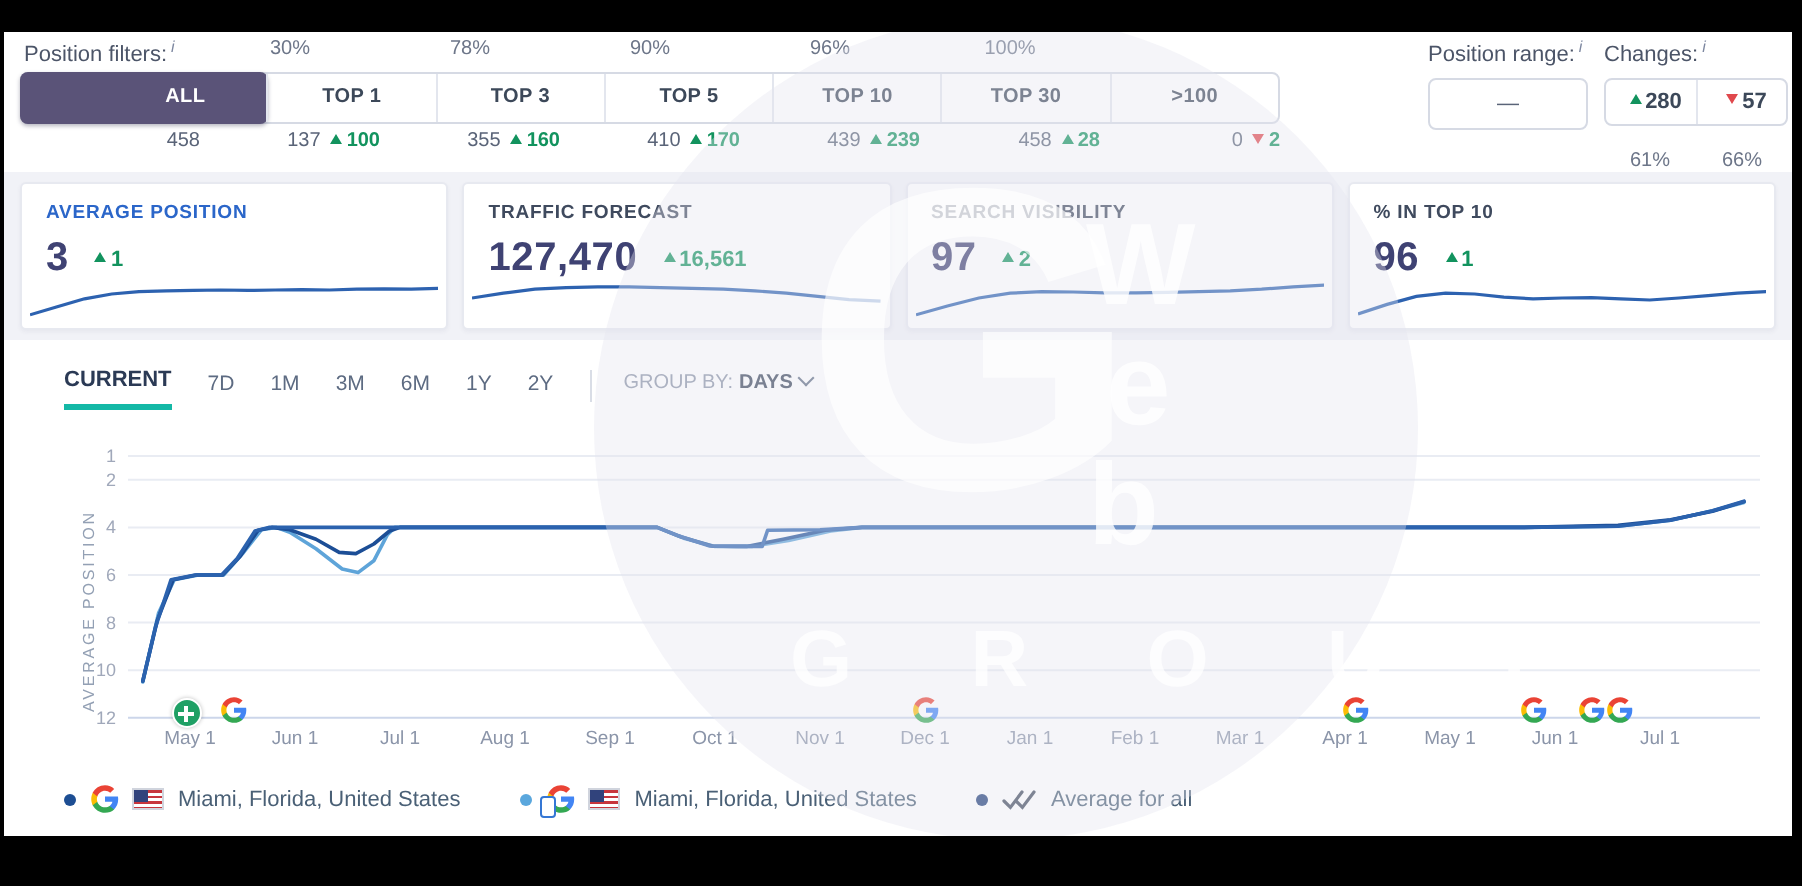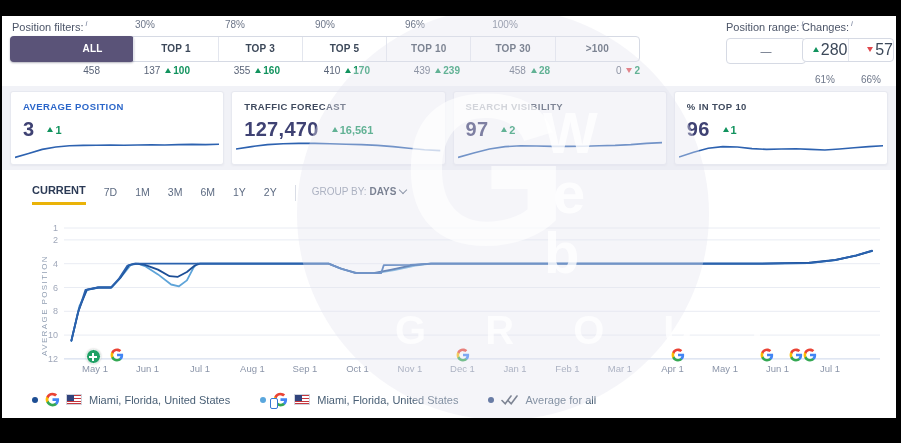--- a/index.html
+++ b/index.html
@@ -31,32 +31,32 @@
     background:#5a5378;color:#fff;border-radius:4px;margin:-1px;height:26px;line-height:26px;
     border-left:none;box-shadow:0 1px 2px rgba(40,40,70,.35);padding-left:41px;
   }
   .val-row{position:absolute;left:8px;top:49px;display:flex;}
   .val-cell{width:90px;text-align:right;font-size:10px;color:#5a6478;white-space:nowrap;}
   .tri{display:inline-block;width:0;height:0;vertical-align:middle;margin:0 2px 2px 5px;}
   .tri.up{border-left:3.5px solid transparent;border-right:3.5px solid transparent;border-bottom:5px solid #12935e;}
   .tri.down{border-left:3.5px solid transparent;border-right:3.5px solid transparent;border-top:5px solid #e0484d;}
   .delta-num{color:#12935e;font-weight:bold;}
   
-  .pr-group{position:absolute;left:712px;top:3px;width:80px;margin-left:12px;}
+  .pr-group{position:absolute;left:712px;top:3px;width:80px;}
   .ch-group{position:absolute;left:800px;top:3px;width:92px;}
   .rg-label{font-size:11px;color:#4c5568;white-space:nowrap;}
   .pr-box{
     margin-top:5px;height:24px;border:1px solid #d6dae4;border-radius:4px;background:#fff;
     text-align:center;line-height:24px;font-size:11px;color:#5a6478;cursor:pointer;
   }
   .ch-box{
     margin-top:5px;height:24px;border:1px solid #d6dae4;border-radius:4px;background:#fff;
     display:flex;box-sizing:border-box;cursor:pointer;
   }
-  .ch-cell{flex:1;text-align:right;line-height:22px;font-size:16px;font-weight:normal;color:#3c4859;white-space:nowrap;}
+  .ch-cell{flex:1;text-align:center;line-height:22px;font-size:11px;font-weight:bold;color:#3c4859;white-space:nowrap;}
   .ch-cell + .ch-cell{border-left:1px solid #e3e6ee;}
   .ch-pcts{display:flex;margin-top:12px;}
   .ch-pcts span{flex:1;text-align:center;font-size:10px;color:#6d7689;}
   
   .cards-strip{
     position:absolute;left:0;top:70px;width:894px;height:84px;background:#f1f2f7;
     display:flex;gap:7px;padding:5px 8px;box-sizing:border-box;
   }
   .card{
     flex:1;background:#fff;border:1px solid #e7e9f0;border-radius:3px;position:relative;
@@ -65,21 +65,21 @@
   .card-label{font-size:9.5px;font-weight:bold;letter-spacing:.4px;color:#3f4a5e;padding:9px 12px 0 12px;}
   .card.active .card-label{color:#2b66c9;}
   .card-value-row{padding:6px 12px 0 12px;display:flex;align-items:center;}
   .card-value{font-size:20px;font-weight:bold;color:#3f4273;letter-spacing:.3px;}
   .card-delta{margin-left:8px;font-size:11px;font-weight:bold;color:#12935e;}
   .spark{position:absolute;left:4px;right:4px;bottom:2px;height:26px;width:calc(100% - 8px);}
   
   .chart-panel{position:absolute;left:0;top:154px;width:894px;height:248px;background:#fff;}
   .range-tabs{position:absolute;left:30px;top:14px;display:flex;align-items:center;}
   .rtab{font-size:10.5px;color:#5d6b82;margin-right:18px;cursor:pointer;padding-bottom:6px;}
-  .rtab.active{font-size:11px;font-weight:bold;color:#2b3a55;border-bottom:3px solid #eab308;}
+  .rtab.active{font-size:11px;font-weight:bold;color:#2b3a55;border-bottom:3px solid #14b8a6;}
   .rt-divider{width:1px;height:16px;background:#d9dde6;margin:0 16px 4px 0;}
   .groupby{font-size:10px;color:#8a93a6;padding-bottom:6px;cursor:pointer;}
   .groupby b{color:#39455a;font-weight:bold;margin-left:3px;}
   .chev{display:inline-block;width:5px;height:5px;border-right:1.5px solid #5d6b82;border-bottom:1.5px solid #5d6b82;transform:rotate(45deg);margin:0 0 2px 4px;}
   .chart-wrap{position:absolute;left:0;top:44px;width:894px;height:170px;}
   .y-axis-label{
     position:absolute;left:38px;top:24px;height:118px;display:flex;align-items:center;
     writing-mode:vertical-rl;transform:rotate(180deg);
     font-size:8px;letter-spacing:1.4px;color:#93a0b4;
   }

